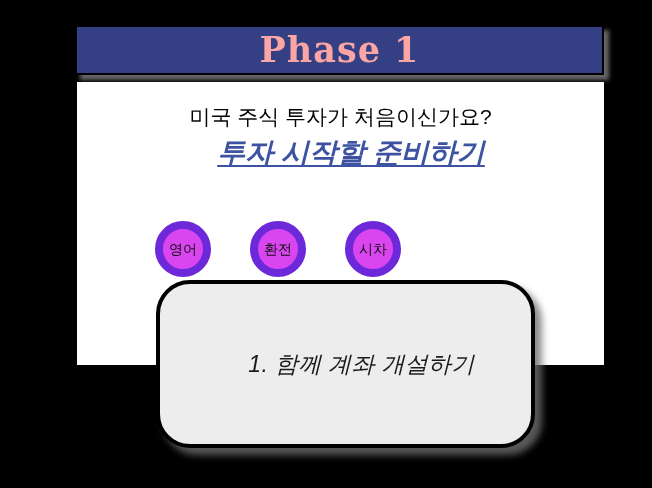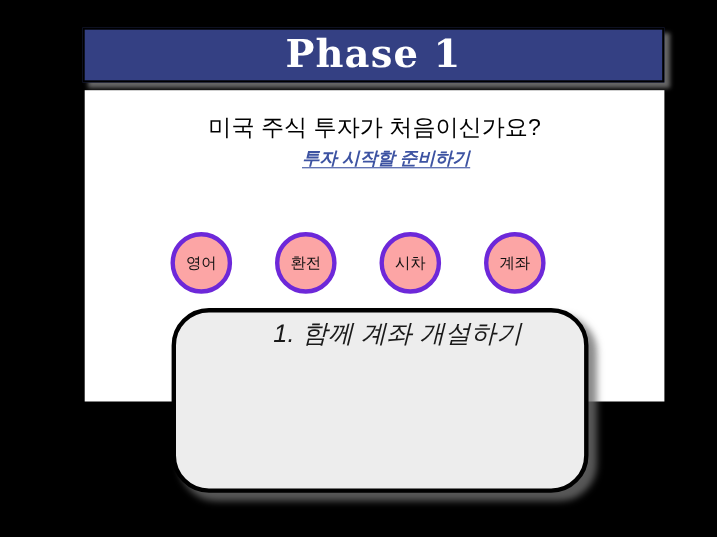--- a/index.html
+++ b/index.html
@@ -30,21 +30,21 @@
     height: 50px;
     background: #344083;
     border: 2px solid #000000;
     box-sizing: border-box;
     box-shadow: 5px 5px 4px rgba(120,120,120,0.85);
     display: flex;
     align-items: center;
     justify-content: center;
   }
   .title-text {
-    color: #ffffff;
+    color: #fca5a5;
     font-family: "DejaVu Serif", "Liberation Serif", serif;
     font-weight: bold;
     font-size: 35px;
     letter-spacing: 1px;
     line-height: 1;
     white-space: nowrap;
     transform: translateY(-1px);
   }
 
   
@@ -67,47 +67,47 @@
   }
   .headline-1 {
     color: #000000;
     font-size: 21px;
     font-weight: 400;
     line-height: 1.25;
     white-space: nowrap;
   }
   .headline-2 {
     color: #3d53a2;
-    font-size: 16px;
+    font-size: 28px;
     font-weight: bold;
     font-style: italic;
     text-decoration: underline;
     text-underline-offset: 3px;
     line-height: 1.3;
     margin-top: 5px;
     white-space: nowrap;
     padding-left: 21px;
   }
 
   
   .circle-row {
     position: absolute;
     left: 40px;
     top: 123px;
     width: 450px;
     height: 60px;
   }
   .circle {
     position: absolute;
-    top: 6px;
+    top: 16px;
     width: 56px;
     height: 56px;
     border-radius: 50%;
-    background: #fca5a5;
-    border: 4px solid #6d28d9;
+    background: #d946ef;
+    border: 8px solid #6d28d9;
     box-sizing: border-box;
     display: flex;
     align-items: center;
     justify-content: center;
   }
   .circle span {
     font-size: 14px;
     color: #111111;
     line-height: 1;
     white-space: nowrap;
@@ -125,21 +125,21 @@
     width: 379px;
     height: 168px;
     background: #ededed;
     border: 4px solid #000000;
     border-radius: 34px;
     box-sizing: border-box;
     box-shadow: 7px 7px 7px rgba(110,110,110,0.8);
     display: flex;
     flex-direction: column;
     align-items: center;
-    justify-content: flex-start;
+    justify-content: center;
     padding-top: 2px;
     padding-left: 32px;
   }
   .list-item {
     font-size: 23px;
     color: #1a1a1a;
     font-style: italic;
     line-height: 1.55;
     white-space: nowrap;
     letter-spacing: 0.3px;
@@ -170,23 +170,20 @@
     <div class="circle-row">
       <div class="circle c0">
         <span>영어</span>
       </div>
       <div class="circle c2">
         <span>시차</span>
       </div>
       <div class="circle c1">
         <span>환전</span>
       </div>
-      <div class="circle c3">
-        <span>계좌</span>
-      </div>
     </div>
 
     <div class="list-box">
       <div class="list-item">1. 함께 계좌 개설하기</div>
     </div>
 
   </div>
 </div>
 
 </body></html>

